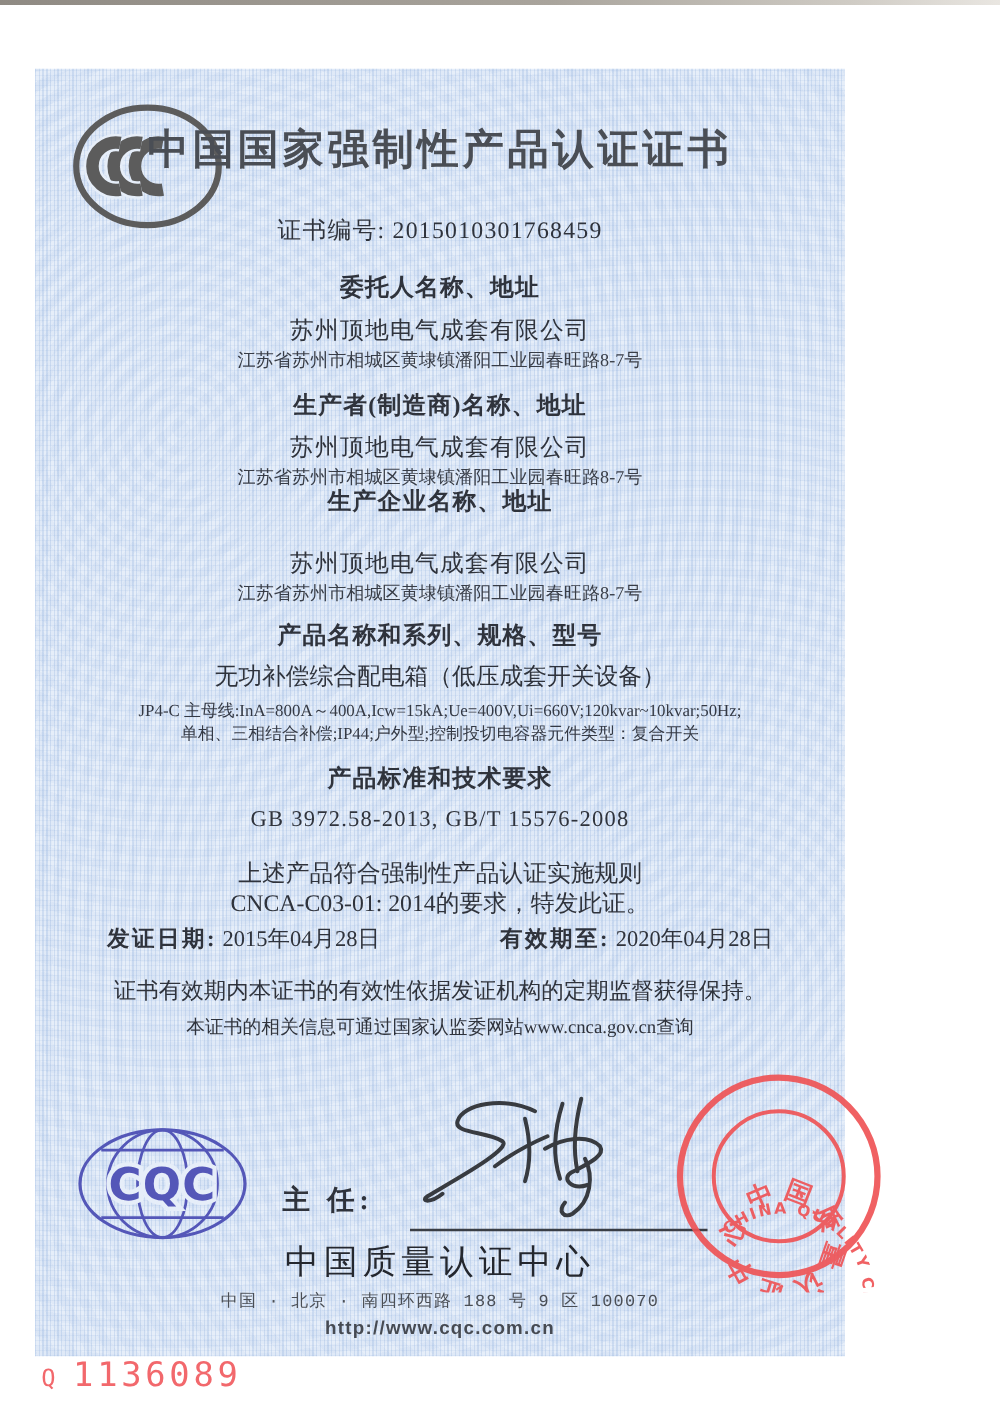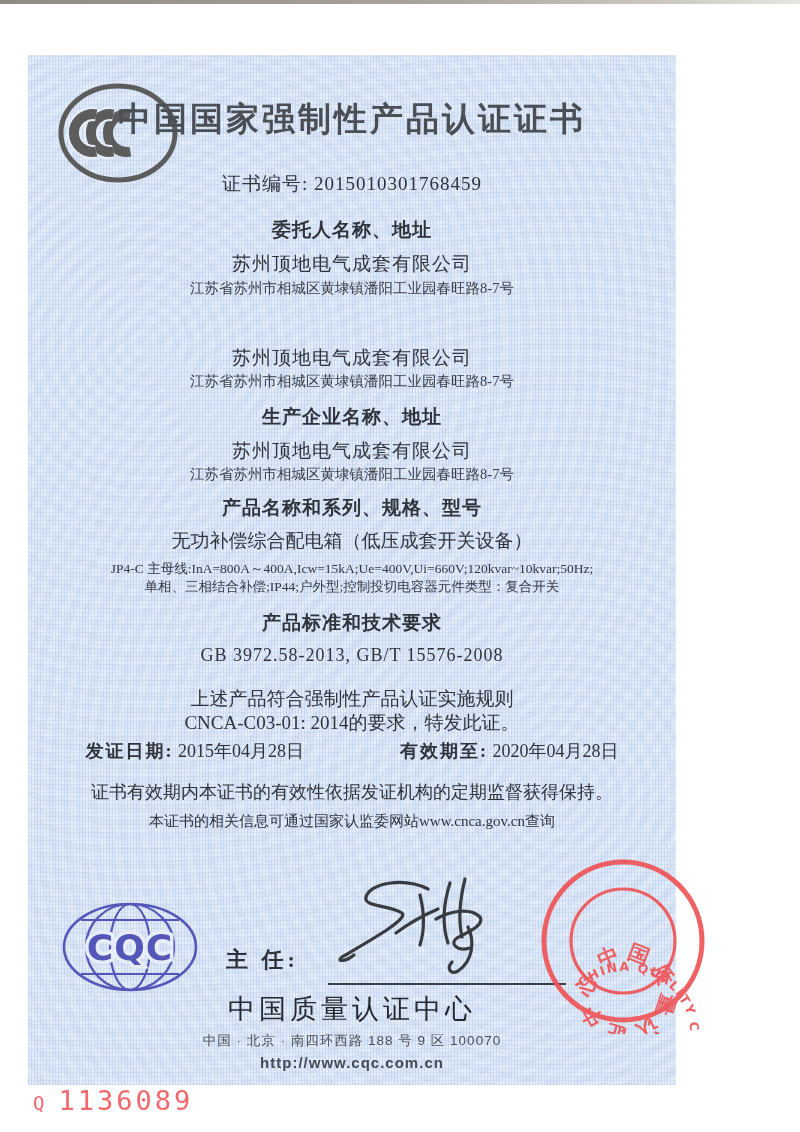--- a/index.html
+++ b/index.html
@@ -31,21 +31,21 @@
   .spec{font-size:13.5px;color:#343944;}
   .gb{font-size:18px;letter-spacing:1px;}
   .stmt{font-size:19px;}
   .dates-row{top:684px;display:flex;justify-content:center;gap:96px;font-size:18px;}
   .dates-row b{font-weight:bold;letter-spacing:2px;}
   .validity{top:725px;font-size:18px;font-weight:normal;}
   .query{top:757px;font-size:15px;}
   .director{position:absolute;left:198px;top:890px;font-size:22px;font-weight:bold;color:#2f333c;letter-spacing:4px;}
   .sigline{position:absolute;left:300px;top:928px;width:238px;border-bottom:2px solid #3a3e45;}
   .orgname{top:936px;font-size:27px;letter-spacing:4px;color:#24272e;}
-  .f-addr{top:977px;font-family:Liberation Sans, sans-serif;font-size:13.5px;color:#4a4e55;letter-spacing:1px;}
+  .f-addr{top:977px;font-family:Liberation Mono, monospace;font-size:13.5px;color:#4a4e55;letter-spacing:1px;}
   .f-url{top:999px;font-family:"Liberation Sans","DejaVu Sans",sans-serif;font-size:15px;font-weight:bold;color:#464a52;letter-spacing:1px;}
   .ccc-logo{position:absolute;left:26px;top:24px;}
   .cqc-logo{position:absolute;left:32px;top:846px;}
   .signature{position:absolute;left:300px;top:814px;}
   .stamp{position:absolute;left:502px;top:793px;opacity:0.9;}
   .serial{
     position:absolute;left:33px;top:1085px;color:#f2686c;
     font-family:"DejaVu Sans Mono","Liberation Mono",monospace;
   }
   .serial .q{font-size:19px;margin-right:14px;}
@@ -74,24 +74,25 @@
   <div class="abs title">中国国家强制性产品认证证书</div>
   <div class="abs certno">
     <span>证书编号:</span>
     <span>2015010301768459</span>
   </div>
 
   <div class="abs h" style="top:162px">委托人名称、地址</div>
   <div class="abs name" style="top:196px">苏州顶地电气成套有限公司</div>
   <div class="abs addr" style="top:224px">江苏省苏州市相城区黄埭镇潘阳工业园春旺路8-7号</div>
 
+  <div class="abs h" style="top:256px">生产者(制造商)名称、地址</div>
   <div class="abs name" style="top:290px">苏州顶地电气成套有限公司</div>
   <div class="abs addr" style="top:317px">江苏省苏州市相城区黄埭镇潘阳工业园春旺路8-7号</div>
 
-  <div class="abs h" style="top:349px">生产企业名称、地址</div>
+  <div class="abs h" style="top:333px">生产企业名称、地址</div>
   <div class="abs name" style="top:383px">苏州顶地电气成套有限公司</div>
   <div class="abs addr" style="top:410px">江苏省苏州市相城区黄埭镇潘阳工业园春旺路8-7号</div>
 
   <div class="abs prodname" style="top:473px">无功补偿综合配电箱（低压成套开关设备）</div>
   <div class="abs h" style="top:440px">产品名称和系列、规格、型号</div>
   <div class="abs spec" style="top:505px">JP4-C 主母线:InA=800A～400A,Icw=15kA;Ue=400V,Ui=660V;120kvar~10kvar;50Hz;</div>
   <div class="abs spec" style="top:523px">单相、三相结合补偿;IP44;户外型;控制投切电容器元件类型：复合开关</div>
 
   <div class="abs h" style="top:555px">产品标准和技术要求</div>
   <div class="abs gb" style="top:590px">GB 3972.58-2013, GB/T 15576-2008</div>

